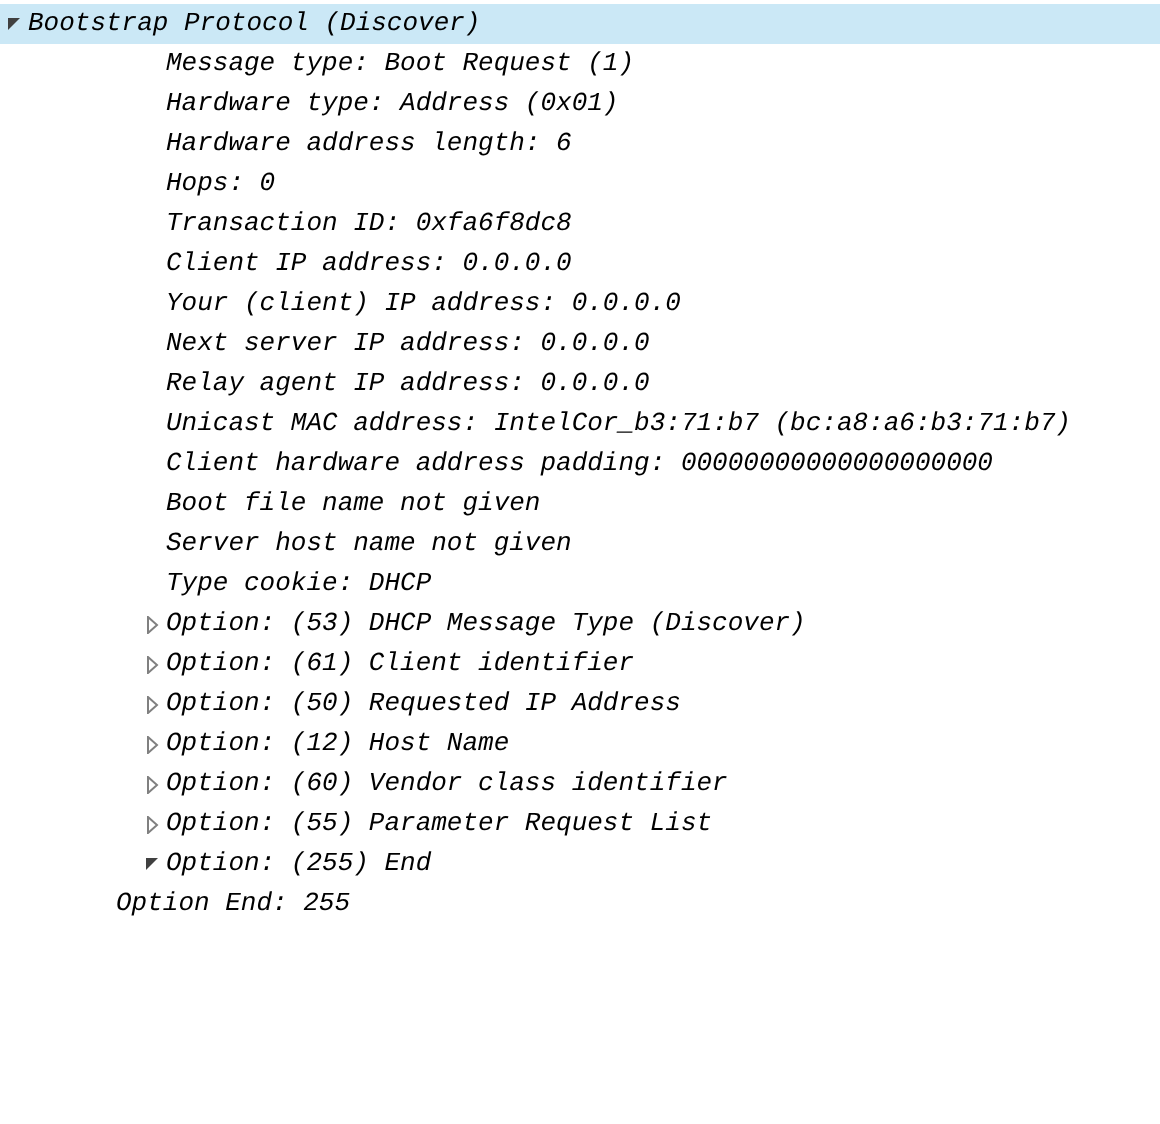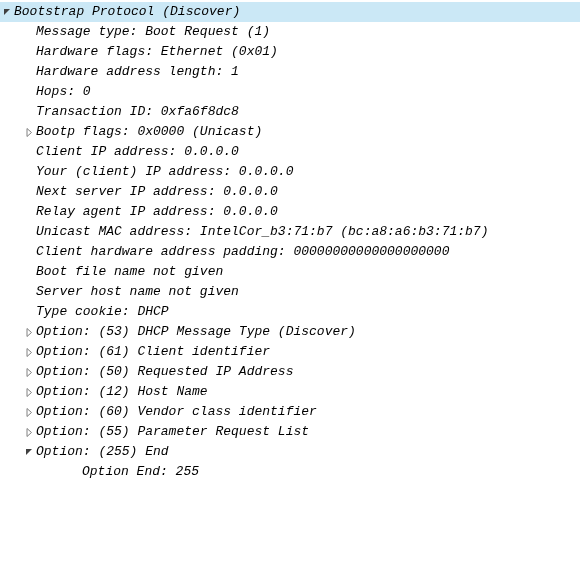--- a/index.html
+++ b/index.html
@@ -32,22 +32,22 @@
     cursor: pointer;
   }
   .expander svg {
     display: block;
   }
   .spacer {
     width: 14px;
     flex: 0 0 14px;
   }
   .indent-0 { padding-left: 0px; }
-  .indent-1 { padding-left: 22px; }
-  .indent-2 { padding-left: 68px; }
+  .indent-1 { padding-left: 22px; margin-left: 47px; }
+  .indent-2 { padding-left: 44px; }
   .sel {
     background: #cbe8f6;
   }
   .label {
     padding-right: 8px;
   }
 </style>
 </head>
 <body>
 
@@ -61,43 +61,35 @@
     </span>
     <span class="label">Bootstrap Protocol (Discover)</span>
   </div>
 
   <div class="row indent-1">
     <span class="spacer"></span>
     <span class="label">Message type: Boot Request (1)</span>
   </div>
   <div class="row indent-1">
     <span class="spacer"></span>
-    <span class="label">Hardware flags: Ethernet (0x01)</span>
+    <span class="label">Hardware type: Address (0x01)</span>
   </div>
   <div class="row indent-1">
     <span class="spacer"></span>
-    <span class="label">Hardware address length: 1</span>
+    <span class="label">Hardware address length: 6</span>
   </div>
   <div class="row indent-1">
     <span class="spacer"></span>
     <span class="label">Hops: 0</span>
   </div>
   <div class="row indent-1">
     <span class="spacer"></span>
     <span class="label">Transaction ID: 0xfa6f8dc8</span>
   </div>
 
-  <div class="row indent-1">
-    <span class="expander">
-      <svg width="9" height="9" viewBox="0 0 9 9">
-          <path d="M2 0.5 L6.5 4.5 L2 8.5 Z" fill="none" stroke="#808080" stroke-width="1"></path>
-        </svg>
-    </span>
-    <span class="label">Bootp flags: 0x0000 (Unicast)</span>
-  </div>
 
   <div class="row indent-1">
     <span class="spacer"></span>
     <span class="label">Client IP address: 0.0.0.0</span>
   </div>
   <div class="row indent-1">
     <span class="spacer"></span>
     <span class="label">Your (client) IP address: 0.0.0.0</span>
   </div>
   <div class="row indent-1">

